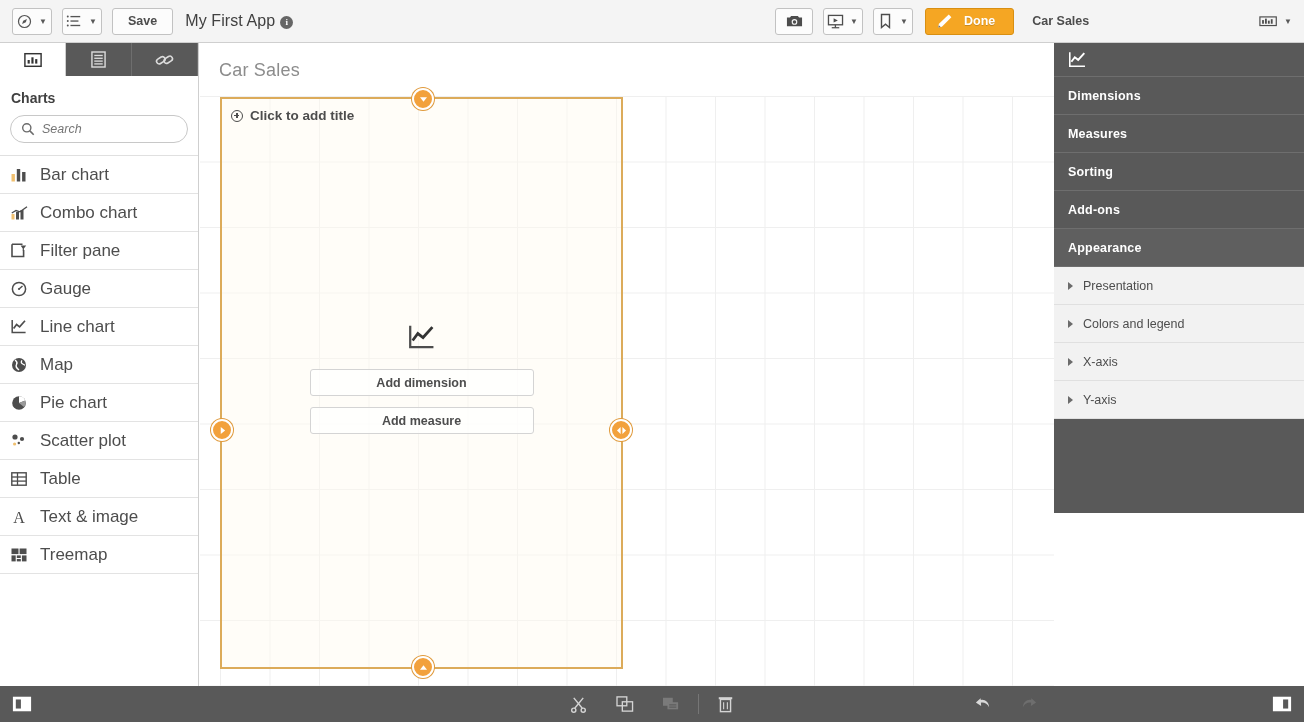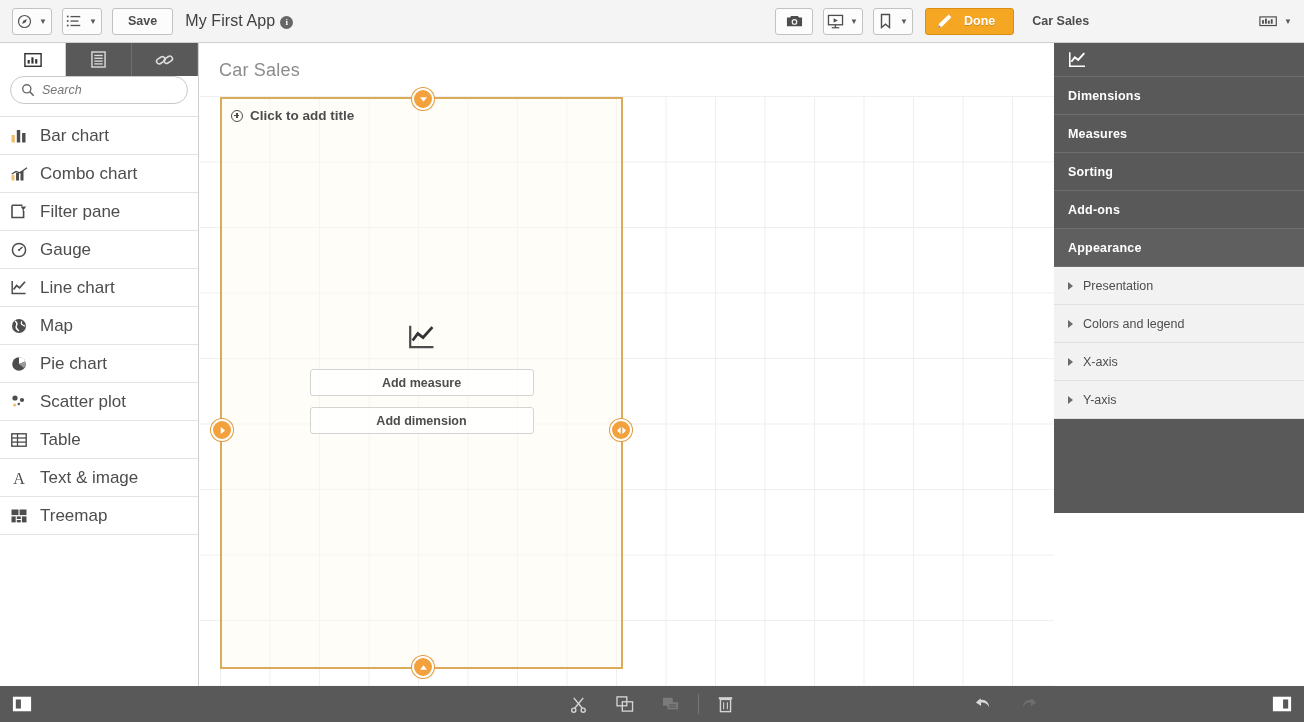--- a/index.html
+++ b/index.html
@@ -295,20 +295,21 @@
       <div class="ltab">
         <svg width="19" height="16" viewBox="0 0 20 16">
             <g fill="none" stroke="#dcdcdc" stroke-width="1.7">
               <rect x="1.2" y="5.6" rx="2.7" width="9.5" height="5.4" transform="rotate(-32 6 8)"></rect>
               <rect x="9.3" y="5" rx="2.7" width="9.5" height="5.4" transform="rotate(-32 14 8)"></rect>
             </g>
           </svg>
       </div>
     </div>
 
+    <div class="lp-title">Charts</div>
 
     <div class="searchbox">
       <span>
         <svg width="14" height="14" viewBox="0 0 15 15">
             <circle cx="6.2" cy="6.2" r="4.4" fill="none" stroke="#6b6b6b" stroke-width="1.5"></circle>
             <line x1="9.5" y1="9.5" x2="13.6" y2="13.6" stroke="#6b6b6b" stroke-width="1.7"></line>
           </svg>
       </span>
       <input class="search-input" placeholder="Search" style="">
     </div>
@@ -451,24 +452,24 @@
       </div>
 
       <div class="obj-center">
         <span style="margin-bottom:8px;">
           <svg width="28" height="26" viewBox="0 0 16 15">
               <path d="M1.2 1v12.4h13.4" fill="none" stroke="#4d4d4d" stroke-width="1.3"></path>
               <polyline points="2.6,9.5 5.6,5.5 8.6,7.8 14,1.8" fill="none" stroke="#333" stroke-width="1.6"></polyline>
             </svg>
         </span>
         <div class="ph-btn">
-          <span>Add measure</span>
+          <span>Add dimension</span>
         </div>
         <div class="ph-btn">
-          <span>Add dimension</span>
+          <span>Add measure</span>
         </div>
       </div>
 
       <div class="handle h-top">
         <svg width="9" height="7" viewBox="0 0 10 8">
             <path d="M1 1.5 L9 1.5 L5 6.5 Z" fill="#fff"></path>
           </svg>
       </div>
       <div class="handle h-bot">
         <svg width="9" height="7" viewBox="0 0 10 8">

